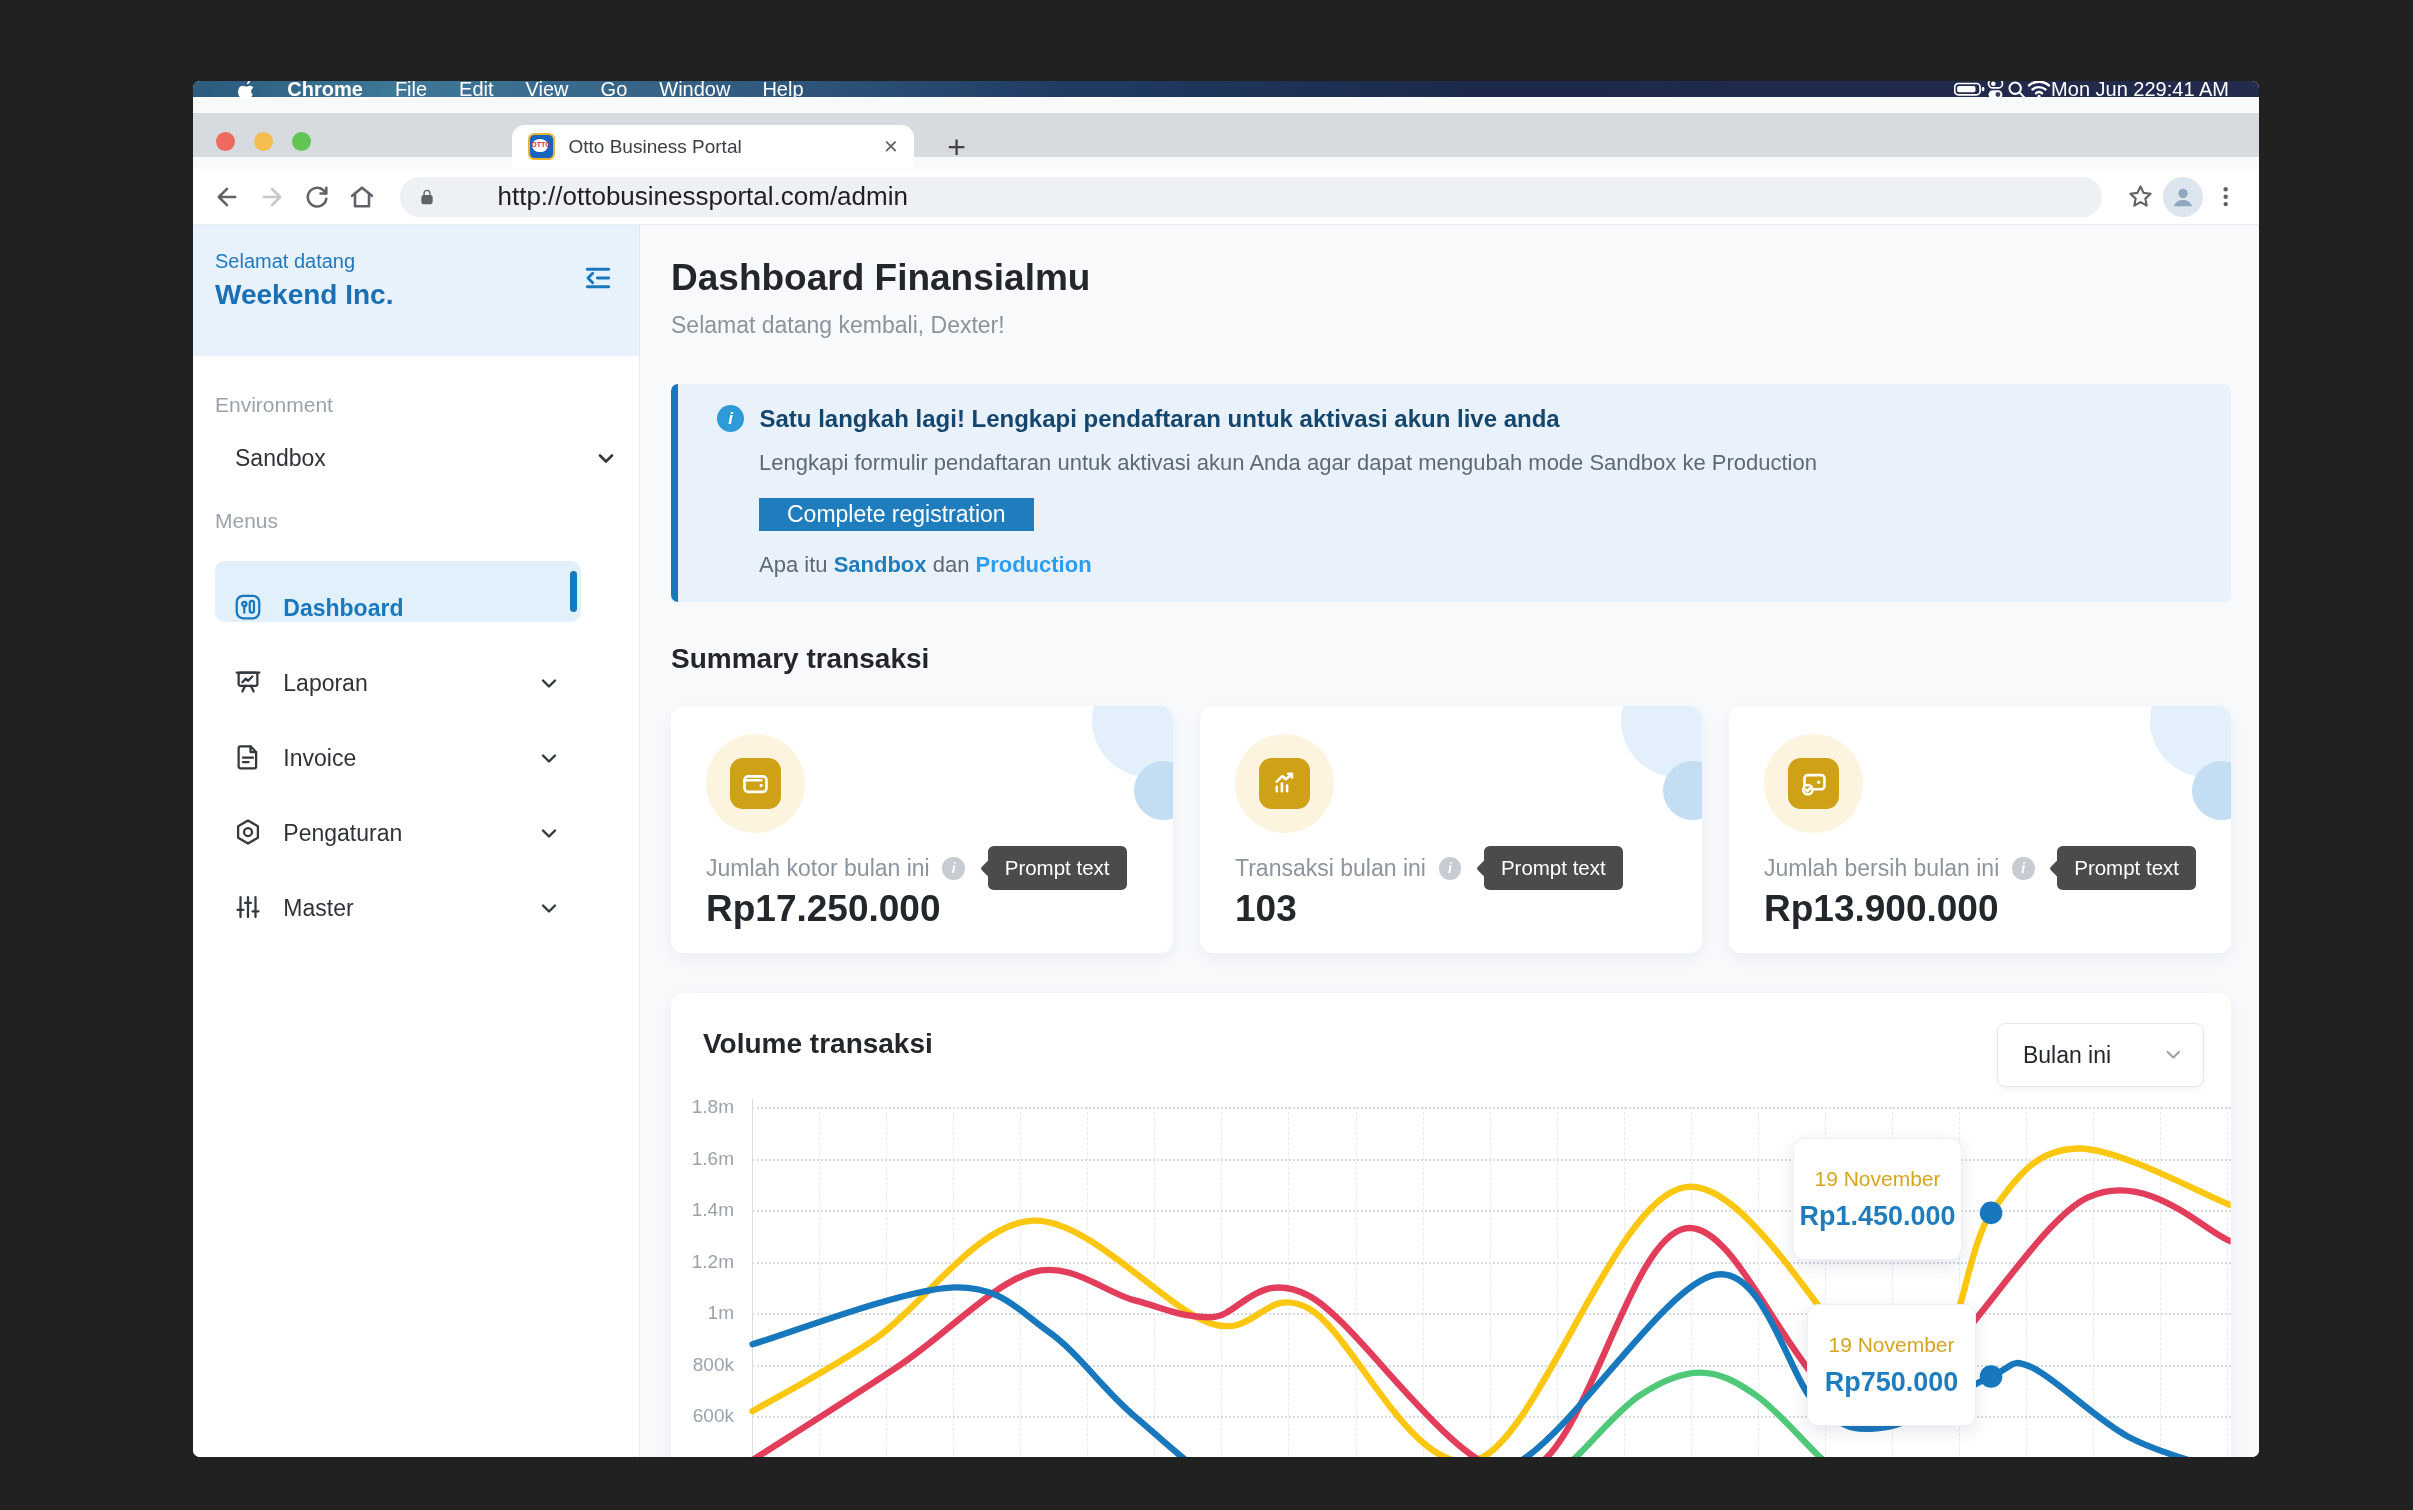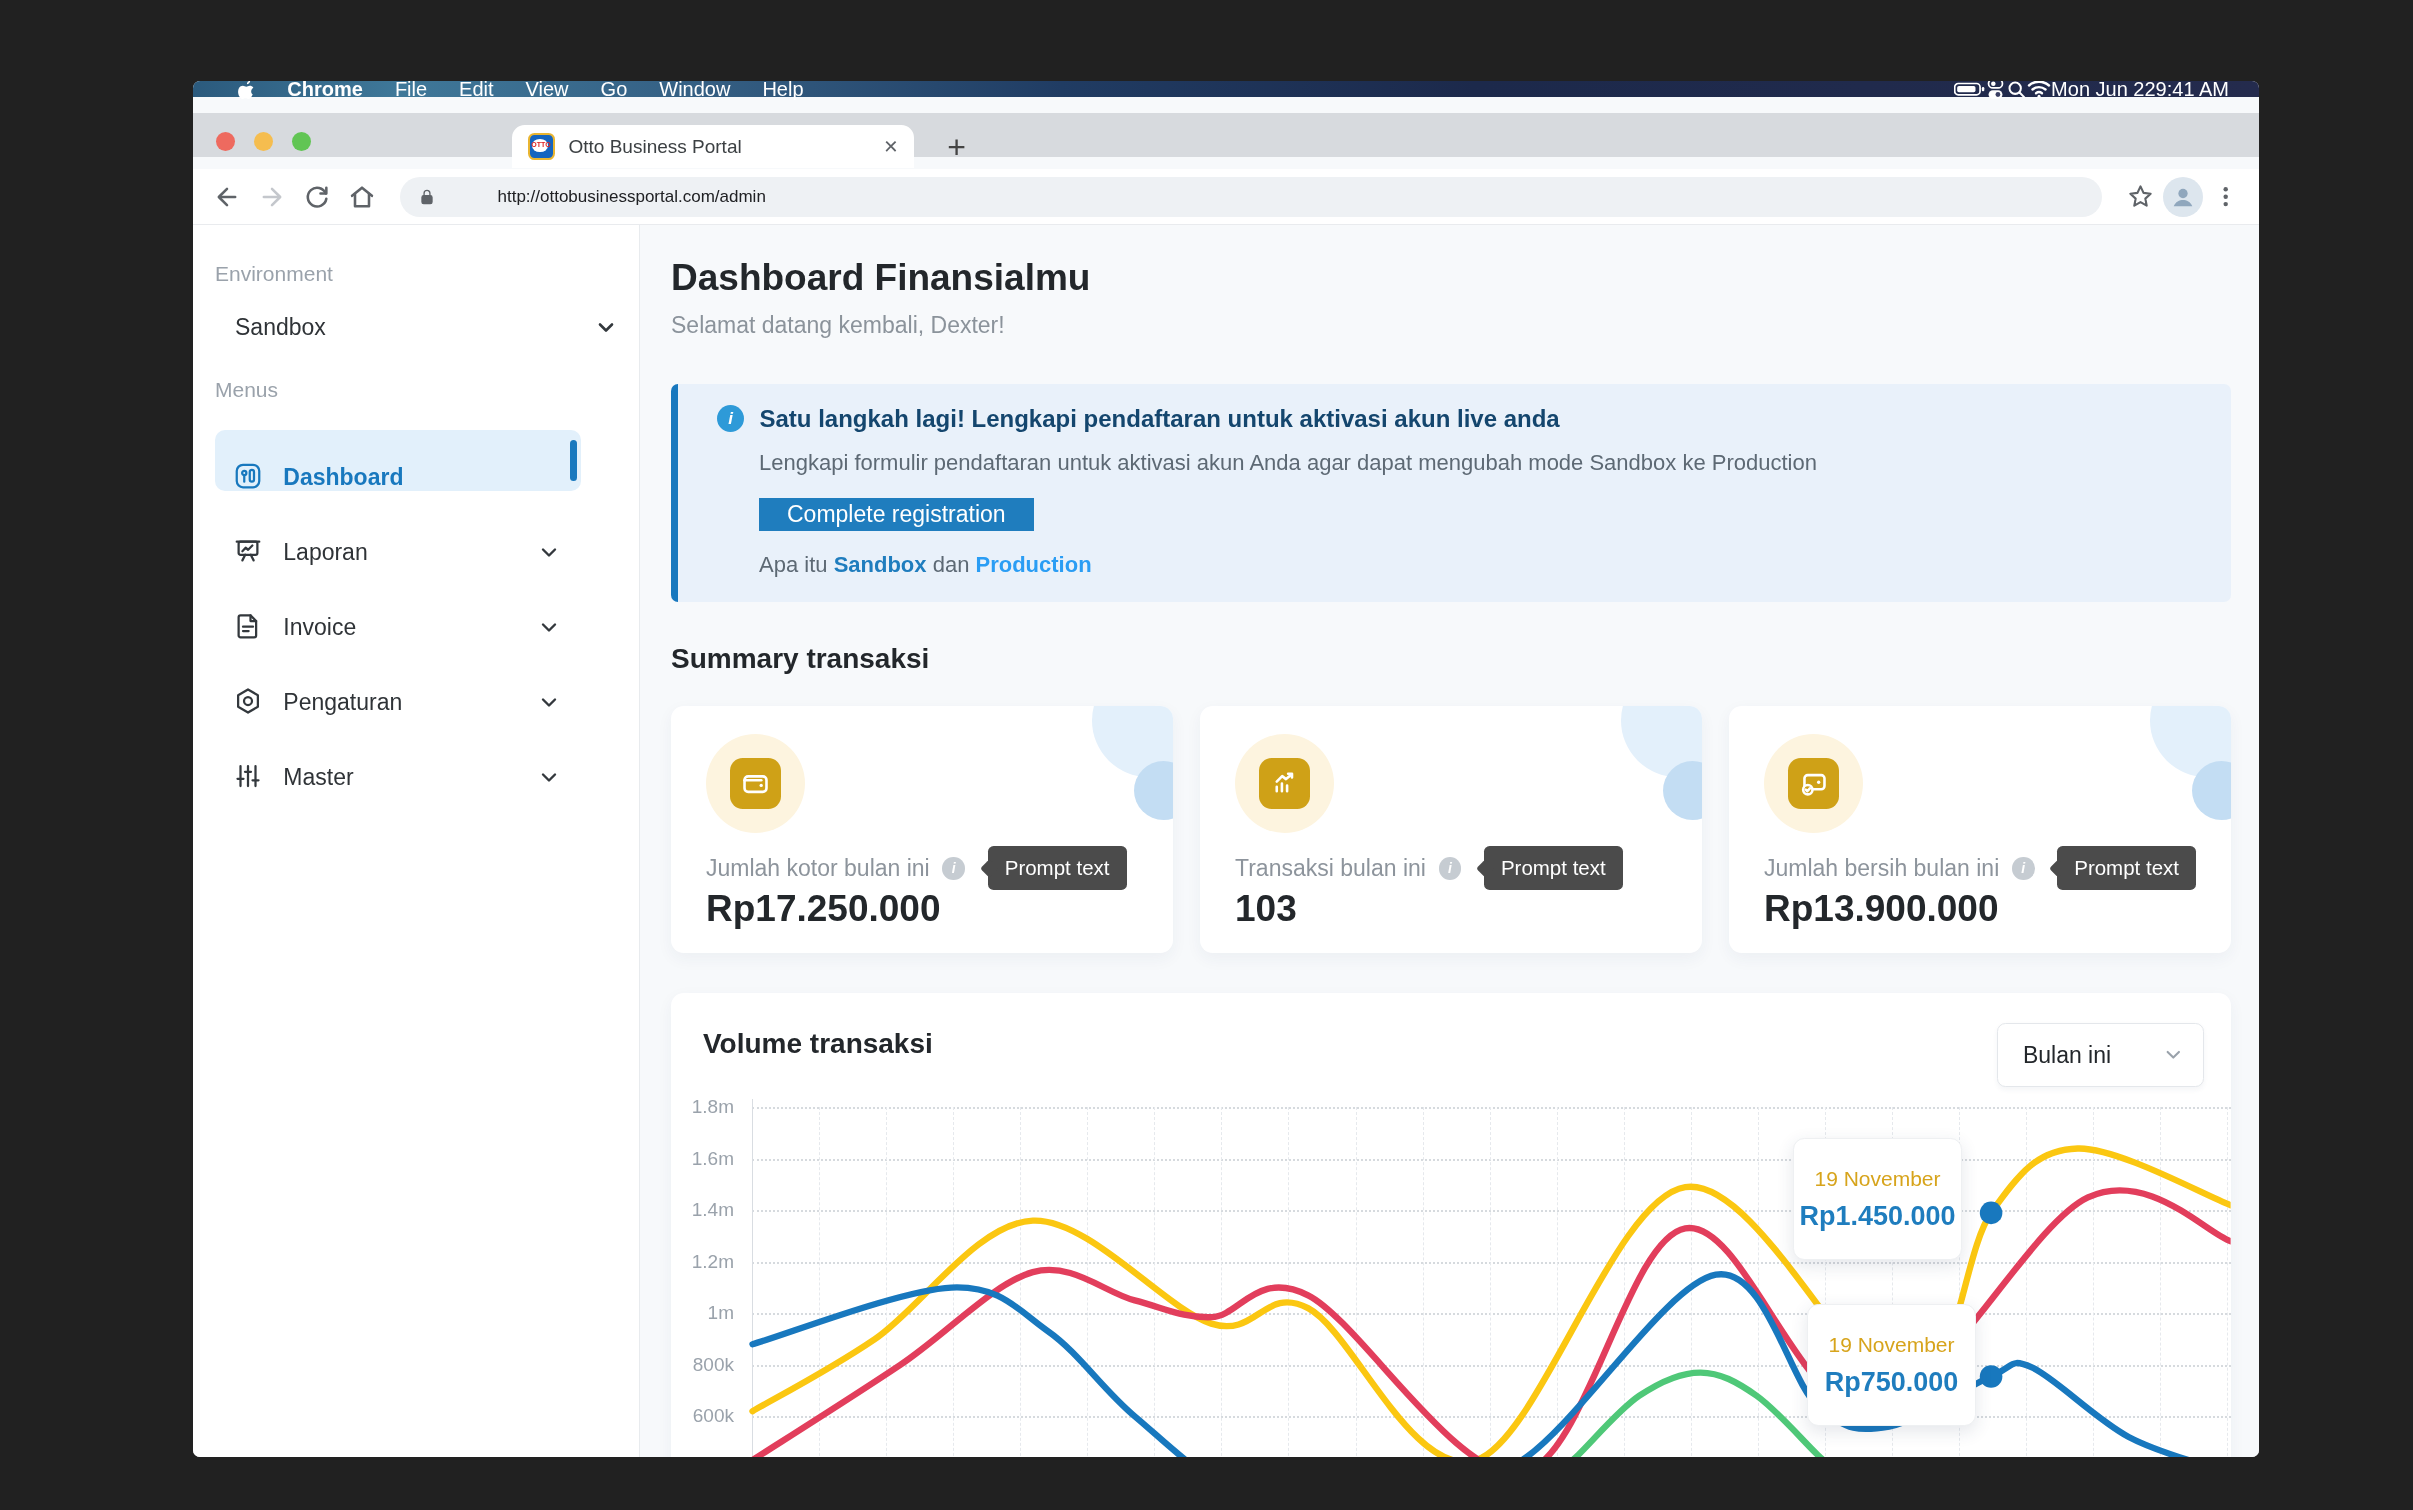--- a/index.html
+++ b/index.html
@@ -31,21 +31,21 @@
   .tab .close{font-size:18.3px;color:#5f6368;margin-left:10px;}
   .newtab{position:absolute;left:745px;top:15.5px;width:37px;height:37px;display:flex;align-items:center;justify-content:center;
     font-size:32px;color:#444;font-weight:300;border-radius:50%;}
 
   
   .toolbar{position:absolute;left:0;top:88px;width:100%;height:56px;background:#fff;border-bottom:1.4px solid #e9ebee;
     display:flex;align-items:center;box-sizing:border-box;}
   .nav-ic{width:45px;height:45px;display:flex;align-items:center;justify-content:center;flex:0 0 auto;}
   .toolbar .spacer-l{width:11.3px;flex:0 0 auto;}
   .omnibox{flex:1;height:40px;background:#eef1f4;border-radius:20px;margin:0 15.5px;display:flex;align-items:center;padding:0 17px;box-sizing:border-box;min-width:0;}
-  .omnibox .url{font-size:17px;color:#202124;margin-left:12.7px;white-space:nowrap;padding-left:48px;}
+  .omnibox .url{font-size:26px;color:#202124;margin-left:12.7px;white-space:nowrap;padding-left:48px;}
   .avatar{width:40px;height:40px;border-radius:50%;background:#dde6ee;display:flex;align-items:center;justify-content:center;flex:0 0 auto;}
 
   
   .content{position:absolute;left:0;top:144px;width:100%;height:1232px;display:flex;}
   .sidebar{width:447px;flex:0 0 auto;background:#fff;border-right:1.4px solid #e8ebee;position:relative;box-sizing:border-box;}
   .sb-header{height:131px;background:#e7f2fc;padding:25.4px 0 0 22px;box-sizing:border-box;position:relative;}
   .sb-greet{font-size:20px;color:#2279bd;}
   .sb-company{font-size:28px;font-weight:700;color:#1b6fb4;margin-top:5.6px;}
   .sb-collapse{position:absolute;right:25.4px;top:37px;color:#1878be;}
   .sb-label{font-size:21px;color:#9aa2ab;margin:37px 0 0 22px;}
@@ -235,20 +235,32 @@
             <circle cx="12" cy="12" r="2.1"></circle>
             <circle cx="12" cy="19" r="2.1"></circle>
           </svg>
       </span>
       <span class="spacer-l"></span>
     </div>
 
     <div class="content">
 
       <aside class="sidebar">
+        <div class="sb-header">
+          <div class="sb-greet">Selamat datang</div>
+          <div class="sb-company">Weekend Inc.</div>
+          <span class="sb-collapse">
+            <svg width="32" height="32" viewBox="0 0 24 24" fill="none" stroke="currentColor" stroke-width="2.2" stroke-linecap="round" stroke-linejoin="round">
+                <path d="M4 5.5h16"></path>
+                <path d="M11.5 12h8.5"></path>
+                <path d="M4 18.5h16"></path>
+                <path d="M8 8.5L4.5 12 8 15.5"></path>
+              </svg>
+          </span>
+        </div>
 
         <div class="sb-label">Environment</div>
         <div class="sb-env-row">
           <span class="sb-env-val">Sandbox</span>
           <span class="sb-chev">
             <svg width="24" height="24" viewBox="0 0 24 24" fill="none" stroke="currentColor" stroke-width="2.6" stroke-linecap="round" stroke-linejoin="round">
                 <path d="M6 9.5l6 6 6-6"></path>
               </svg>
           </span>
         </div>

